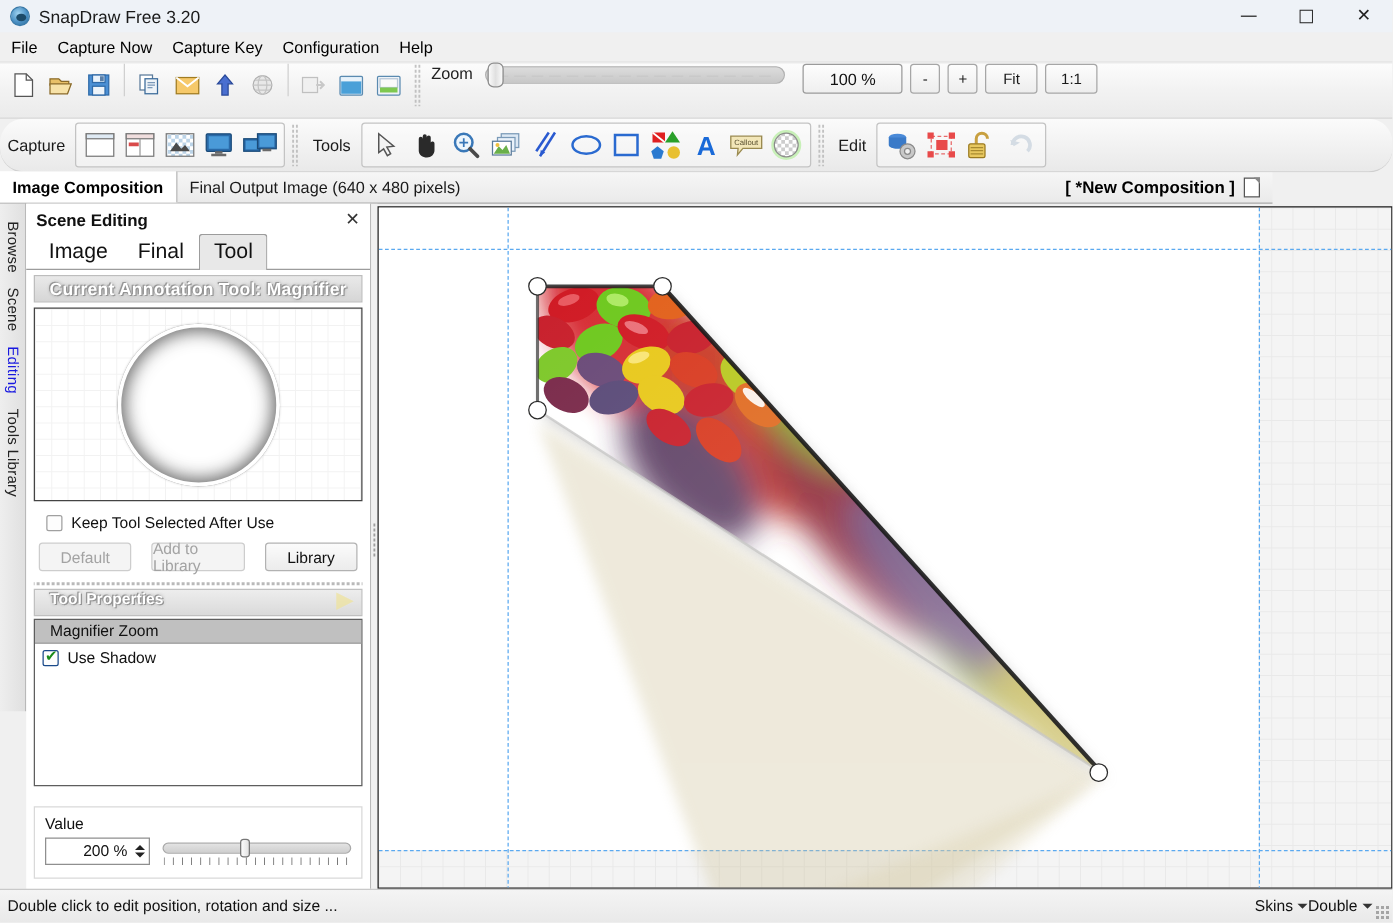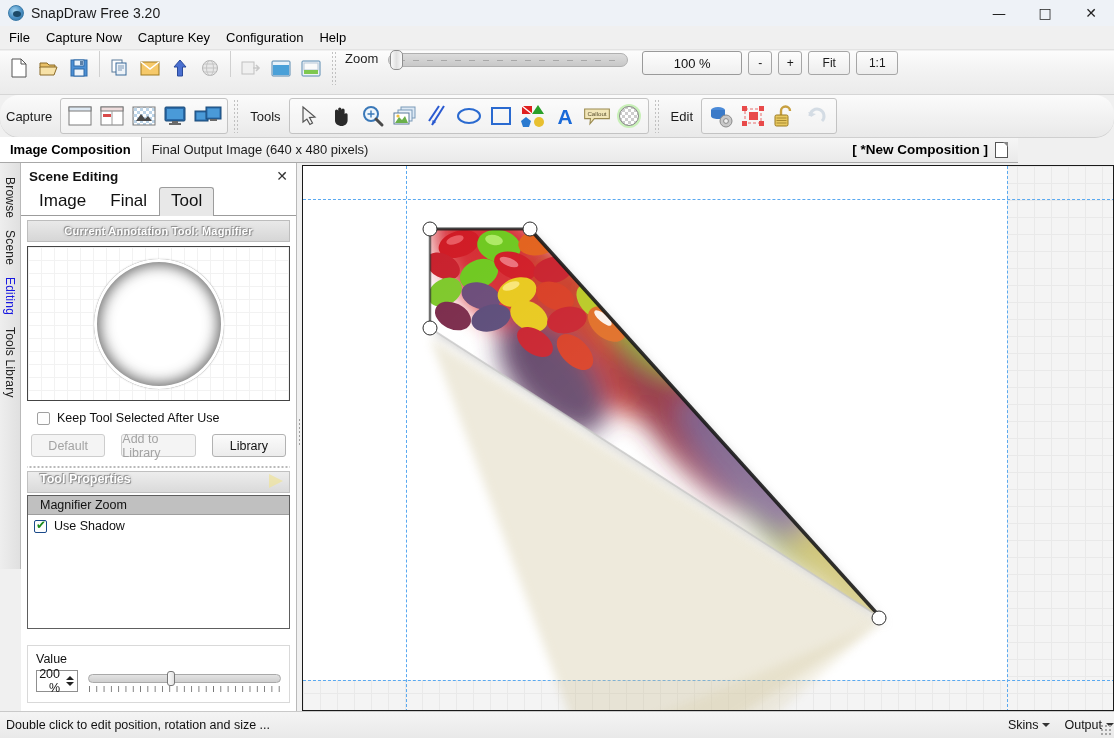--- a/index.html
+++ b/index.html
@@ -83,21 +83,21 @@
     content:""; position:absolute; left:6px; right:6px; top:50%; height:1px;
     background-image: radial-gradient(#a8a8a8 45%, transparent 46%);
     background-size:14px 2px; background-repeat: repeat-x;
   }
   .slider-thumb {
     position:absolute; left:2px; top:-1px; width:13px; height:20px;
     border-radius:5px; border:1px solid #8e8e8e;
     background: linear-gradient(to right,#fafafa,#e0e0e0,#fafafa);
   }
   .pct-box {
-    width:100px; height:24px; border:1px solid #9a9a9a; border-radius:3px;
+    width:80px; height:24px; border:1px solid #9a9a9a; border-radius:3px;
     background: linear-gradient(to bottom,#fdfdfd,#efefef);
     display:flex; align-items:center; justify-content:center;
     font-size:13px; color:#111; margin-left:14px;
   }
   .sm-btn {
     height:24px; min-width:24px; padding:0 7px; margin-left:6px;
     border:1px solid #a6a6a6; border-radius:3px;
     background: linear-gradient(to bottom,#fdfdfd,#ededed);
     display:flex; align-items:center; justify-content:center;
     font-size:12px; color:#1a1a1a;
@@ -191,21 +191,21 @@
   .ptab.active {
     background:#e8e8e8; border-color:#9c9c9c; border-radius:3px 3px 0 0;
     position:relative; top:1px; padding-bottom:5px;
   }
   .panel-body { padding: 4px 6px 0 6px; }
 
   .banner {
     height:22px; display:flex; align-items:center; justify-content:center;
     background: linear-gradient(to bottom,#e9e9e9,#d6d6d6);
     border:1px solid #bdbdbd;
-    font-weight:bold; font-size:11px; color:#ffffff;
+    font-weight:bold; font-size:14px; color:#ffffff;
     text-shadow: 0 0 3px #8a8a8a, 1px 1px 0 #9a9a9a, -1px -1px 0 #9a9a9a;
     letter-spacing:.2px;
   }
   .preview-box {
     margin-top:4px; height:155px; border:1px solid #444; background:#fff;
     display:flex; align-items:center; justify-content:center;
     background-image: linear-gradient(#f2f2f2 1px, transparent 1px),
                       linear-gradient(90deg,#f2f2f2 1px, transparent 1px);
     background-size: 13px 13px;
     overflow:hidden;
@@ -268,21 +268,21 @@
   }
   .prop-row { display:flex; align-items:center; padding:4px 0 0 6px; }
 
   .value-area {
     position:absolute; left:6px; right:6px; bottom:8px;
     border:1px solid #d9d9d9; background:#ffffff; padding:6px 8px 10px;
   }
   .value-label { font-size:12.5px; color:#111; margin-bottom:4px; }
   .value-ctrls { display:flex; align-items:center; gap:10px; }
   .spinbox {
-    width:42px; height:22px; border:1px solid #8f8f8f; background:#fff;
+    width:84px; height:22px; border:1px solid #8f8f8f; background:#fff;
     display:flex; align-items:center; position:relative;justify-content:center;
   }
   .spinbox .val {
     flex:1; text-align:right; padding-right:4px; font-size:12.5px; color:#111;
   }
   .spin-arrows {
     width:13px; display:flex; flex-direction:column; align-items:center;
     justify-content:center; gap:2px; padding-right:2px;
   }
   .spin-arrows i {
@@ -345,21 +345,21 @@
   }
 
   
   .statusbar {
     position:absolute; left:0; bottom:0; width:1114px; height:27px;
     background: linear-gradient(to bottom,#f4f4f4,#e9e9e9);
     border-top:1px solid #c9c9c9;
     display:flex; align-items:center;
   }
   .status-text { font-size:12.5px; color:#111; padding-left:6px; }
-  .status-right { margin-left:auto; display:flex; align-items:center; gap:14px; }
+  .status-right { margin-left:auto; display:flex; align-items:center; gap:0; padding-right:16px; }
   .status-drop { font-size:12.5px; color:#111; display:flex; align-items:center; gap:4px; }
   .caret { width:0;height:0;border-left:4px solid transparent;border-right:4px solid transparent;border-top:4px solid #333; }
   .resize-grip {
     position:absolute; right:2px; bottom:2px; width:12px; height:12px;
     background-image: radial-gradient(#a5a5a5 42%, transparent 43%);
     background-size:4px 4px;
   }
 
   svg { display:block; }
 </style>
@@ -832,20 +832,20 @@
   </div>
 
   <div class="statusbar">
     <div class="status-text">Double click to edit position, rotation and size ...</div>
     <div class="status-right">
       <div class="status-drop">
         <span>Skins</span>
         <span class="caret"></span>
       </div>
       <div class="status-drop">
-        <span>Output</span>
+        <span>Double</span>
         <span class="caret"></span>
       </div>
     </div>
     <div class="resize-grip"></div>
   </div>
 
 </div>
 
 </body></html>

